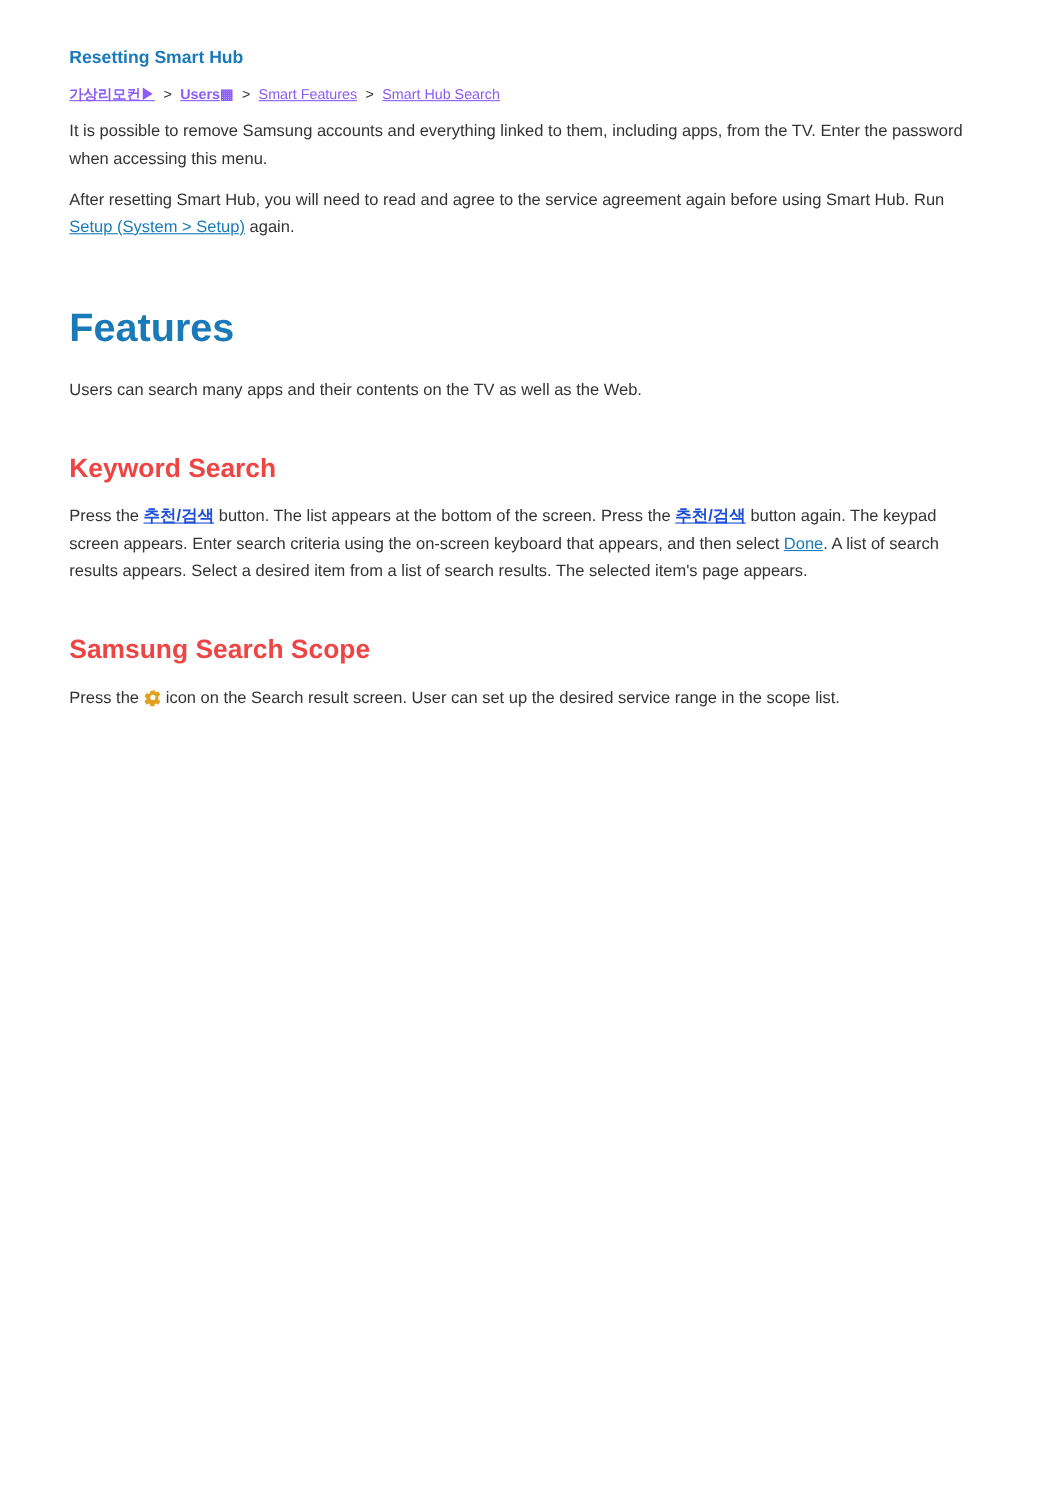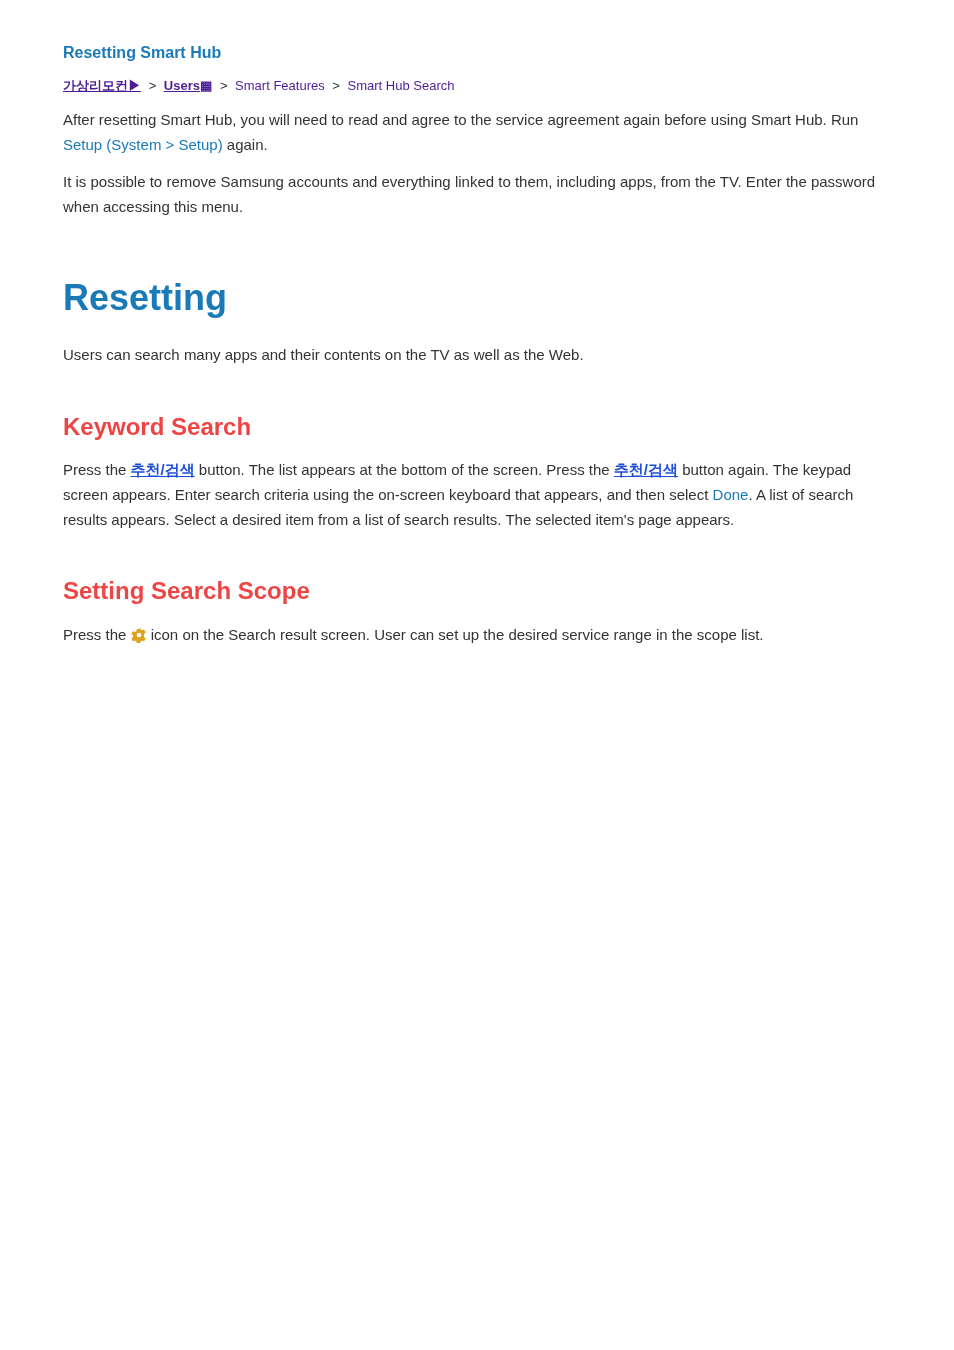--- a/index.html
+++ b/index.html
@@ -40,36 +40,37 @@
       margin-bottom: 12px;
     }
 
     .breadcrumb {
       font-size: 13px;
       margin-bottom: 12px;
       color: #1a7ab8;
     }
 
     .breadcrumb span {
-      color: #4c1d95;
+      color: #8b5cf6;
     }
 
     .breadcrumb .separator {
       color: #333;
       margin: 0 4px;
     }
 
     .korean-text {
       color: #1d4ed8;
       font-weight: bold;
       text-decoration: underline;
     }
 
     .link-text {
       color: #1a7ab8;
+      text-decoration: underline;
     }
 
     .body-text {
       color: #333333;
       font-size: 15px;
       line-height: 1.65;
       margin-bottom: 12px;
     }
 
     .section-resetting {
@@ -105,41 +106,41 @@
   <div class="breadcrumb">
     <span class="korean-text">가상리모컨▶</span>
     <span class="separator"> &gt; </span>
     <span class="korean-text">Users▦</span>
     <span class="separator"> &gt; </span>
     <span class="link-text">Smart Features</span>
     <span class="separator"> &gt; </span>
     <span class="link-text">Smart Hub Search</span>
   </div>
 
+  <p class="body-text">It is possible to remove Samsung accounts and everything linked to them, including apps, from the TV. Enter the password when accessing this menu.</p>
+
   <p class="body-text">
     <span>After resetting Smart Hub, you will need to read and agree to the service agreement again before using Smart Hub. Run </span><span class="link-text">Setup (System &gt; Setup)</span><span> again.</span>
   </p>
-
-  <p class="body-text">It is possible to remove Samsung accounts and everything linked to them, including apps, from the TV. Enter the password when accessing this menu.</p>
 </div>
 
 <div class="section-searching">
-  <h1 class="section-title-large">Resetting</h1>
+  <h1 class="section-title-large">Features</h1>
   <p class="body-text">Users can search many apps and their contents on the TV as well as the Web.</p>
 </div>
 
 <div class="section-keyword">
   <h2 class="section-title-medium">Keyword Search</h2>
   <p class="body-text">
     <span>Press the </span><span class="korean-text">추천/검색</span><span> button. The list appears at the bottom of the screen. Press the </span><span class="korean-text">추천/검색</span><span> button again. The keypad screen appears. Enter search criteria using the on-screen keyboard that appears, and then select </span><span class="link-text">Done</span><span>. A list of search results appears. Select a desired item from a list of search results. The selected item's page appears.</span>
   </p>
 </div>
 
 <div class="section-scope">
-  <h2 class="section-title-medium">Setting Search Scope</h2>
+  <h2 class="section-title-medium">Samsung Search Scope</h2>
   <p class="body-text">
     <span>Press the </span><span class="gear-icon">
       <svg xmlns="http://www.w3.org/2000/svg" width="16" height="16" viewBox="0 0 24 24" fill="#e0a020">
         <path d="M12 15.5A3.5 3.5 0 0 1 8.5 12 3.5 3.5 0 0 1 12 8.5a3.5 3.5 0 0 1 3.5 3.5 3.5 3.5 0 0 1-3.5 3.5m7.43-2.92c.04-.34.07-.68.07-1.08s-.03-.73-.07-1.08l2.32-1.8c.21-.16.27-.45.13-.68l-2.2-3.81c-.13-.23-.42-.3-.65-.23l-2.74 1.1c-.57-.44-1.18-.81-1.86-1.08l-.42-2.91A.51.51 0 0 0 13.5 3h-4.4c-.27 0-.49.19-.54.44l-.42 2.91c-.68.27-1.29.64-1.86 1.08l-2.74-1.1c-.25-.1-.52 0-.65.23l-2.2 3.81c-.14.23-.08.52.13.68l2.32 1.8c-.04.35-.07.69-.07 1.08s.03.73.07 1.08l-2.32 1.8c-.21.16-.27.45-.13.68l2.2 3.81c.13.23.42.3.65.23l2.74-1.1c.57.44 1.18.81 1.86 1.08l.42 2.91c.05.25.27.44.54.44h4.4c.27 0 .49-.19.54-.44l.42-2.91c.68-.27 1.29-.64 1.86-1.08l2.74 1.1c.25.1.52 0 .65-.23l2.2-3.81c.14-.23.08-.52-.13-.68l-2.32-1.8z"></path>
       </svg>
     </span><span> icon on the Search result screen. User can set up the desired service range in the scope list.</span>
   </p>
 </div>
 
 </body></html>

